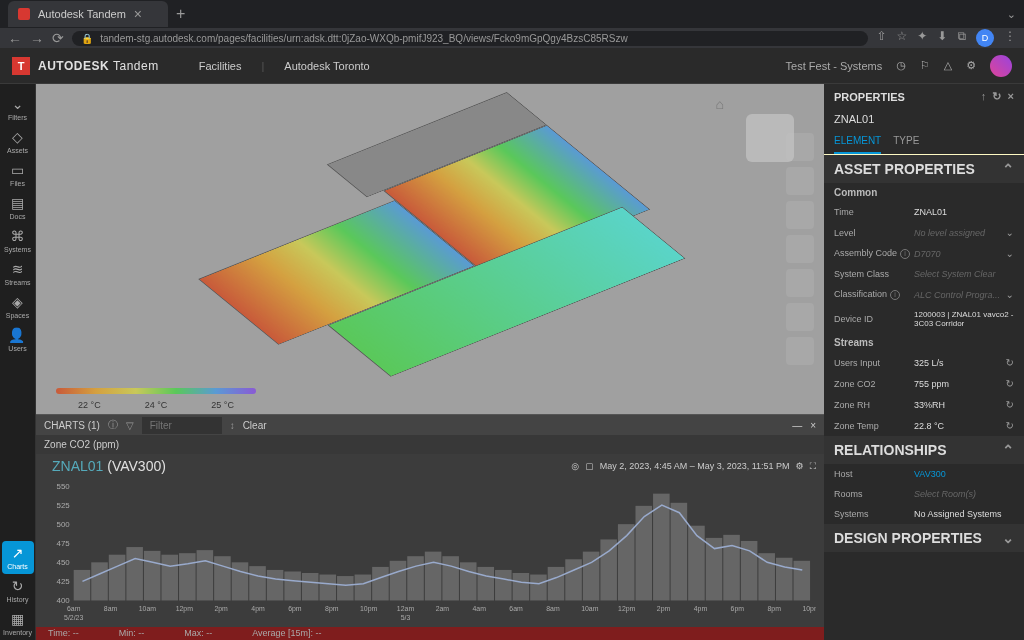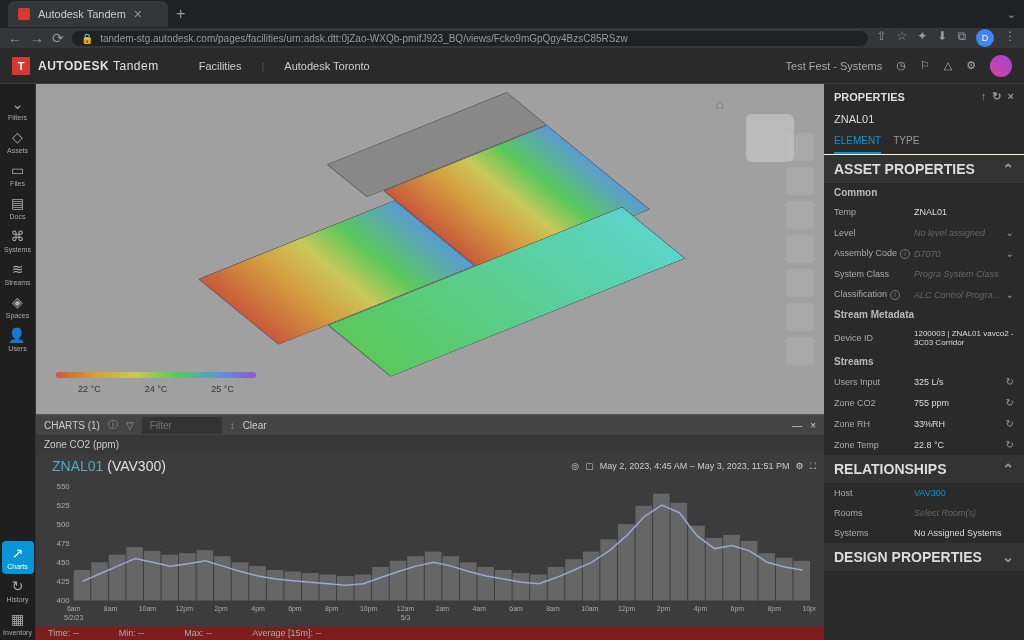--- a/index.html
+++ b/index.html
@@ -45,21 +45,21 @@
 .model { position: absolute; left: 50%; top: 50%; transform: translate(-50%, -50%) rotateX(55deg) rotateZ(-35deg); transform-style: preserve-3d; width: 520px; height: 380px; }
 .floor { position: absolute; background: linear-gradient(90deg, #c85a3a 0%, #d4a040 30%, #c8c85a 50%, #5ac85a 70%, #5a9ad4 100%); border: 1px solid #555; }
 .f1 { left: 40px; top: 100px; width: 240px; height: 140px; }
 .f2 { left: 280px; top: 80px; width: 200px; height: 180px; }
 .f3 { left: 100px; top: 240px; width: 360px; height: 110px; background: linear-gradient(90deg, #5ac85a, #5ad4c8); }
 .f4 { left: 260px; top: 10px; width: 220px; height: 70px; background: #888; }
 .home-icon { position: absolute; top: 12px; right: 100px; font-size: 14px; color: #777; }
 .view-cube { position: absolute; top: 30px; right: 30px; width: 48px; height: 48px; background: #ccc; border-radius: 6px; opacity: 0.6; }
 .view-tools { position: absolute; right: 10px; top: 50%; transform: translateY(-50%); display: flex; flex-direction: column; gap: 6px; }
 .vtool { width: 28px; height: 28px; background: rgba(200,200,200,0.3); border-radius: 4px; opacity: 0.7; }
-.legend { position: absolute; bottom: 20px; left: 20px; }
+.legend { position: absolute; bottom: 4px; left: 20px; }
 .legend-bar { width: 200px; height: 6px; background: linear-gradient(90deg, #c85a3a, #d4a040, #c8c85a, #5ac85a, #5a9ad4, #8a5ad4); border-radius: 3px; }
 .legend-labels { display: flex; justify-content: space-around; margin-top: 6px; color: #333; font-size: 9px; width: 200px; }
 
 
 .chart-panel { height: 226px; background: #3c3c3c; display: flex; flex-direction: column; border-top: 1px solid #555; }
 .chart-toolbar { height: 28px; display: flex; align-items: center; padding: 0 8px; gap: 8px; background: #444; font-size: 10px; }
 .chart-tab { color: #ccc; }
 .filter-input { background: #333; border: none; color: #ccc; padding: 3px 8px; width: 80px; font-size: 10px; }
 .chart-btn { color: #ccc; cursor: pointer; }
 .chart-toolbar-right { margin-left: auto; display: flex; gap: 8px; color: #ccc; }
@@ -352,43 +352,42 @@
     <div class="panel-tabs">
       <div class="ptab active">ELEMENT</div>
       <div class="ptab">TYPE</div>
     </div>
     <div class="section-header">
       <span>ASSET PROPERTIES</span>
         <span class="chev">⌃</span>
     </div>
     <div class="prop-group-label">Common</div>
     <div class="prop-row">
-        <span class="prop-key">Temp</span>
+        <span class="prop-key">Time</span>
         <span class="prop-val">ZNAL01</span>
       </div>
     <div class="prop-row">
         <span class="prop-key">Level</span>
         <span class="prop-val dim">No level assigned</span>
         <span class="prop-action">⌄</span>
       </div>
     <div class="prop-row">
         <span class="prop-key"><span>Assembly Code</span><span class="info-i">i</span></span>
         <span class="prop-val dim">D7070</span>
         <span class="prop-action">⌄</span>
       </div>
     <div class="prop-row">
         <span class="prop-key">System Class</span>
-        <span class="prop-val dim">Progra System Class</span>
+        <span class="prop-val dim">Select System Clear</span>
       </div>
     <div class="prop-row">
         <span class="prop-key"><span>Classification</span><span class="info-i">i</span></span>
         <span class="prop-val dim">ALC Control Progra...</span>
         <span class="prop-action">⌄</span>
       </div>
-    <div class="prop-group-label">Stream Metadata</div>
     <div class="prop-row">
         <span class="prop-key">Device ID</span>
         <span class="prop-val" style="font-size:8px">1200003 | ZNAL01 vavco2 - 3C03 Corridor</span>
       </div>
     <div class="prop-group-label">Streams</div>
     <div class="prop-row">
         <span class="prop-key">Users Input</span>
         <span class="prop-val">325 L/s</span>
         <span class="prop-action">↻</span>
       </div>

